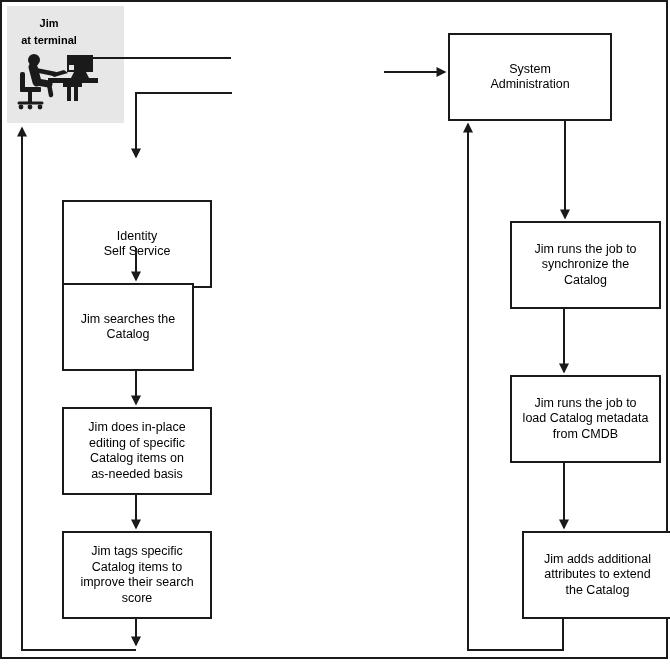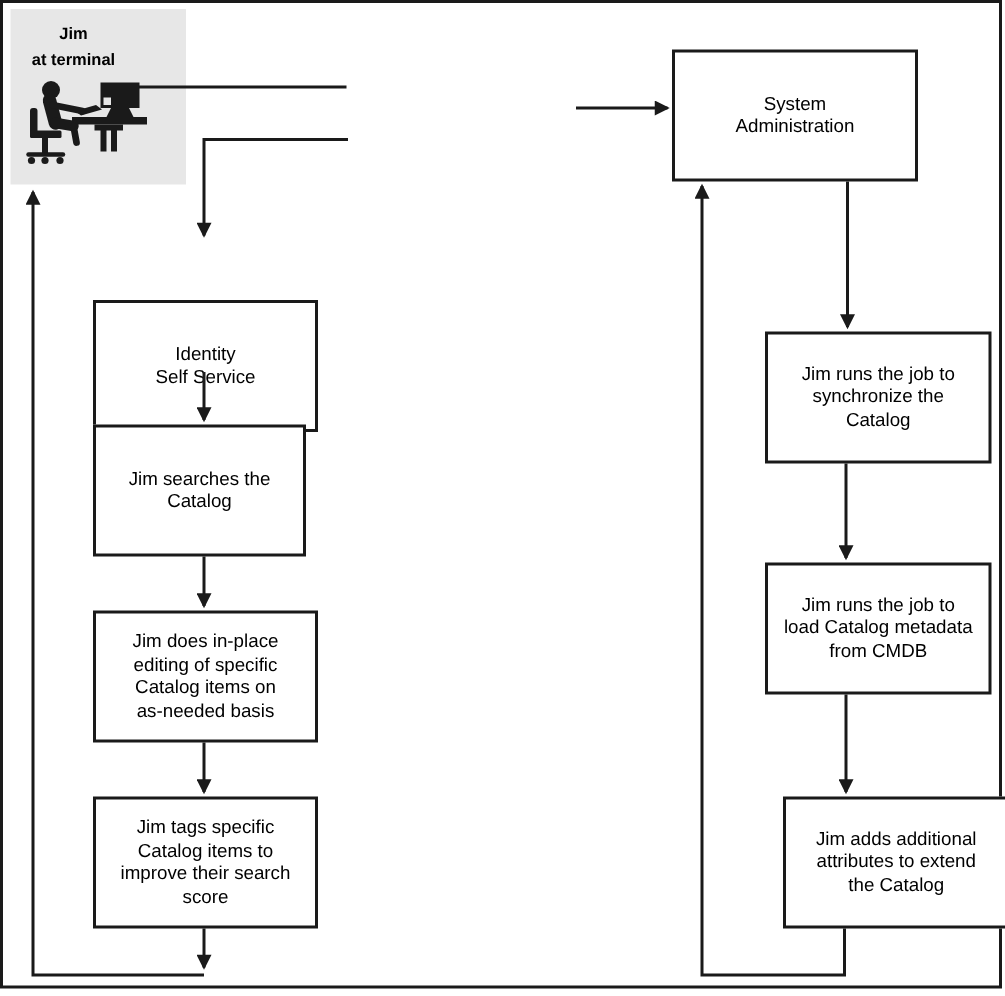--- a/index.html
+++ b/index.html
@@ -101,21 +101,21 @@
   <div class="node" style="left:448px;top:33px;width:164px;height:88px;">
     <span class="label">System
 Administration</span>
   </div>
 
   <div class="node" style="left:62px;top:160px;width:150px;height:88px;margin-top:40px;">
     <span class="label">Identity
 Self Service</span>
   </div>
 
-  <div class="node" style="left:62px;top:283px;width:142px;height:88px;">
+  <div class="node" style="left:62px;top:283px;width:132px;height:88px;">
     <span class="label">Jim searches the
 Catalog</span>
   </div>
 
   <div class="node" style="left:62px;top:407px;width:150px;height:88px;">
     <span class="label">Jim does in-place
 editing of specific
 Catalog items on
 as-needed basis</span>
   </div>

